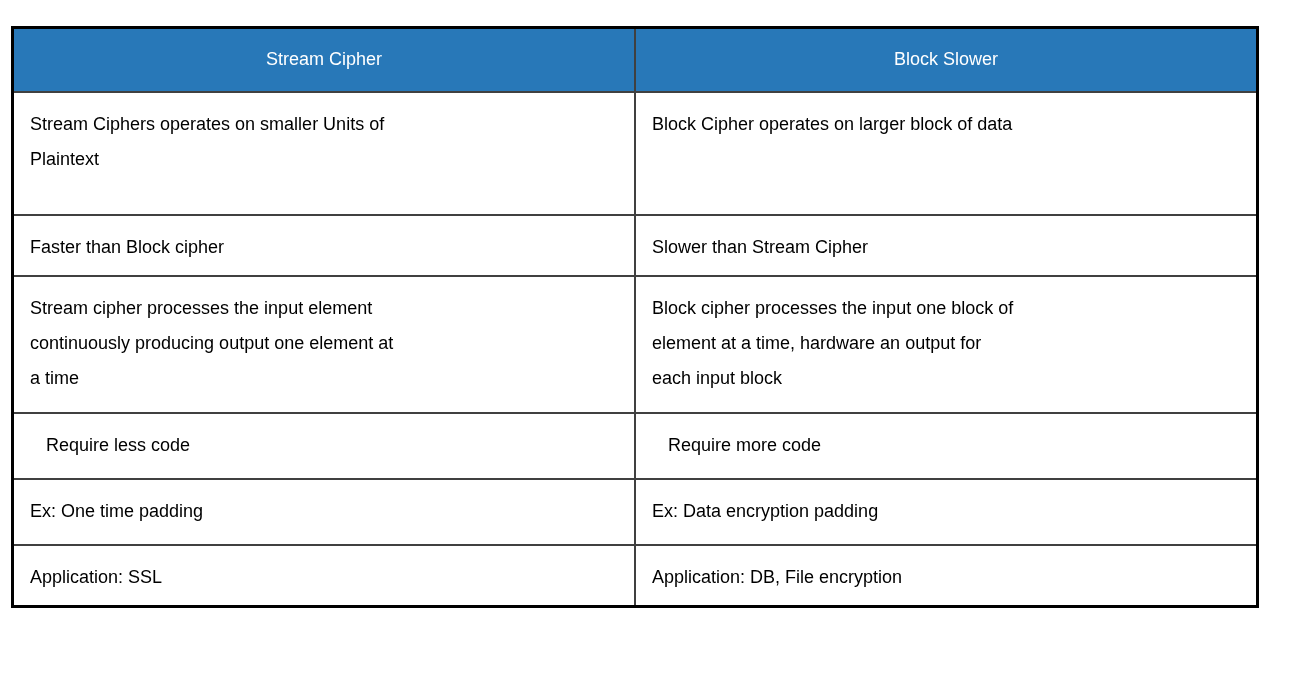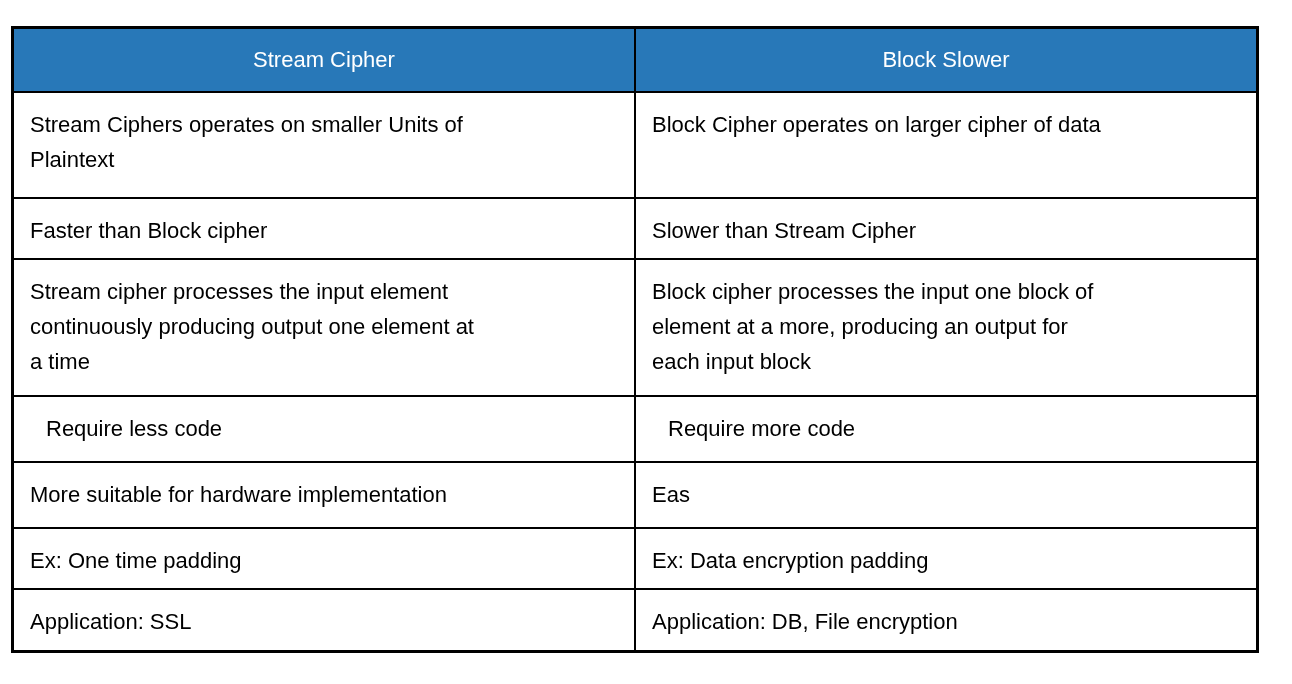--- a/index.html
+++ b/index.html
@@ -20,43 +20,43 @@
     position: absolute;
     left: 11px;
     top: 26px;
     width: 1248px;
     border-collapse: collapse;
     table-layout: fixed;
     border: 3px solid #000000;
   }
   table.cipher-table th,
   table.cipher-table td {
-    border: 2px solid #000000;
+    border: 2px solid #404040;
     width: 50%;
     box-sizing: border-box;
-    font-size: 22px;
+    font-size: 18px;
     line-height: 35px;
     color: #000000;
   }
   table.cipher-table th {
     background: #2878B8;
     color: #ffffff;
     font-weight: 400;
     text-align: center;
     vertical-align: middle;
     height: 64px;
   }
   table.cipher-table td {
     text-align: left;
     vertical-align: top;
     padding: 14px 12px 10px 16px;
     white-space: pre-line;
     background: #ffffff;
   }
-  tbody tr:nth-child(1) td { height: 106px; }
+  tbody tr:nth-child(1) td { height: 123px; }
   tbody tr:nth-child(2) td { height: 53px; }
   tbody tr:nth-child(3) td { height: 137px; }
   tbody tr:nth-child(4) td { height: 66px; padding-left: 32px; }
   tbody tr:nth-child(5) td { height: 66px; }
   tbody tr:nth-child(6) td { height: 56px; }
   tbody tr:nth-child(7) td { height: 63px; border-radius: 27px; }
 </style>
 </head>
 <body>
 
@@ -66,41 +66,37 @@
       <tr>
         <th>Stream Cipher</th>
         <th>Block Slower</th>
       </tr>
     </thead>
     <tbody id="table-body">
 
     <tr>
           <td>Stream Ciphers operates on smaller Units of
 Plaintext</td>
-          <td>Block Cipher operates on larger cipher of data</td>
+          <td>Block Cipher operates on larger block of data</td>
         </tr>
         <tr>
           <td>Faster than Block cipher</td>
           <td>Slower than Stream Cipher</td>
         </tr>
         <tr>
           <td>Stream cipher processes the input element
 continuously producing output one element at
 a time</td>
           <td>Block cipher processes the input one block of
-element at a more, producing an output for
+element at a time, hardware an output for
 each input block</td>
         </tr>
         <tr>
           <td>Require less code</td>
           <td>Require more code</td>
-        </tr>
-        <tr>
-          <td>More suitable for hardware implementation</td>
-          <td>Eas</td>
         </tr>
         <tr>
           <td>Ex: One time padding</td>
           <td>Ex: Data encryption padding</td>
         </tr>
         <tr>
           <td>Application: SSL</td>
           <td>Application: DB, File encryption</td>
         </tr>
       </tbody>

